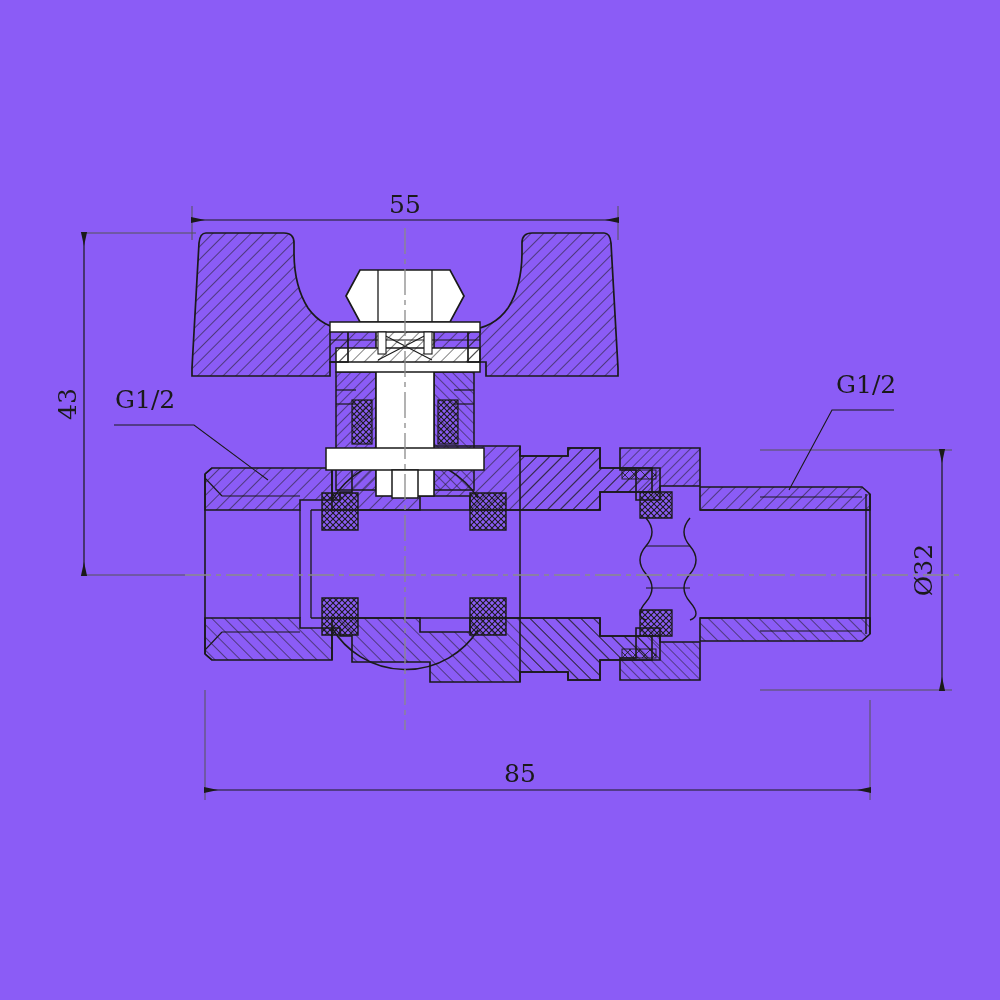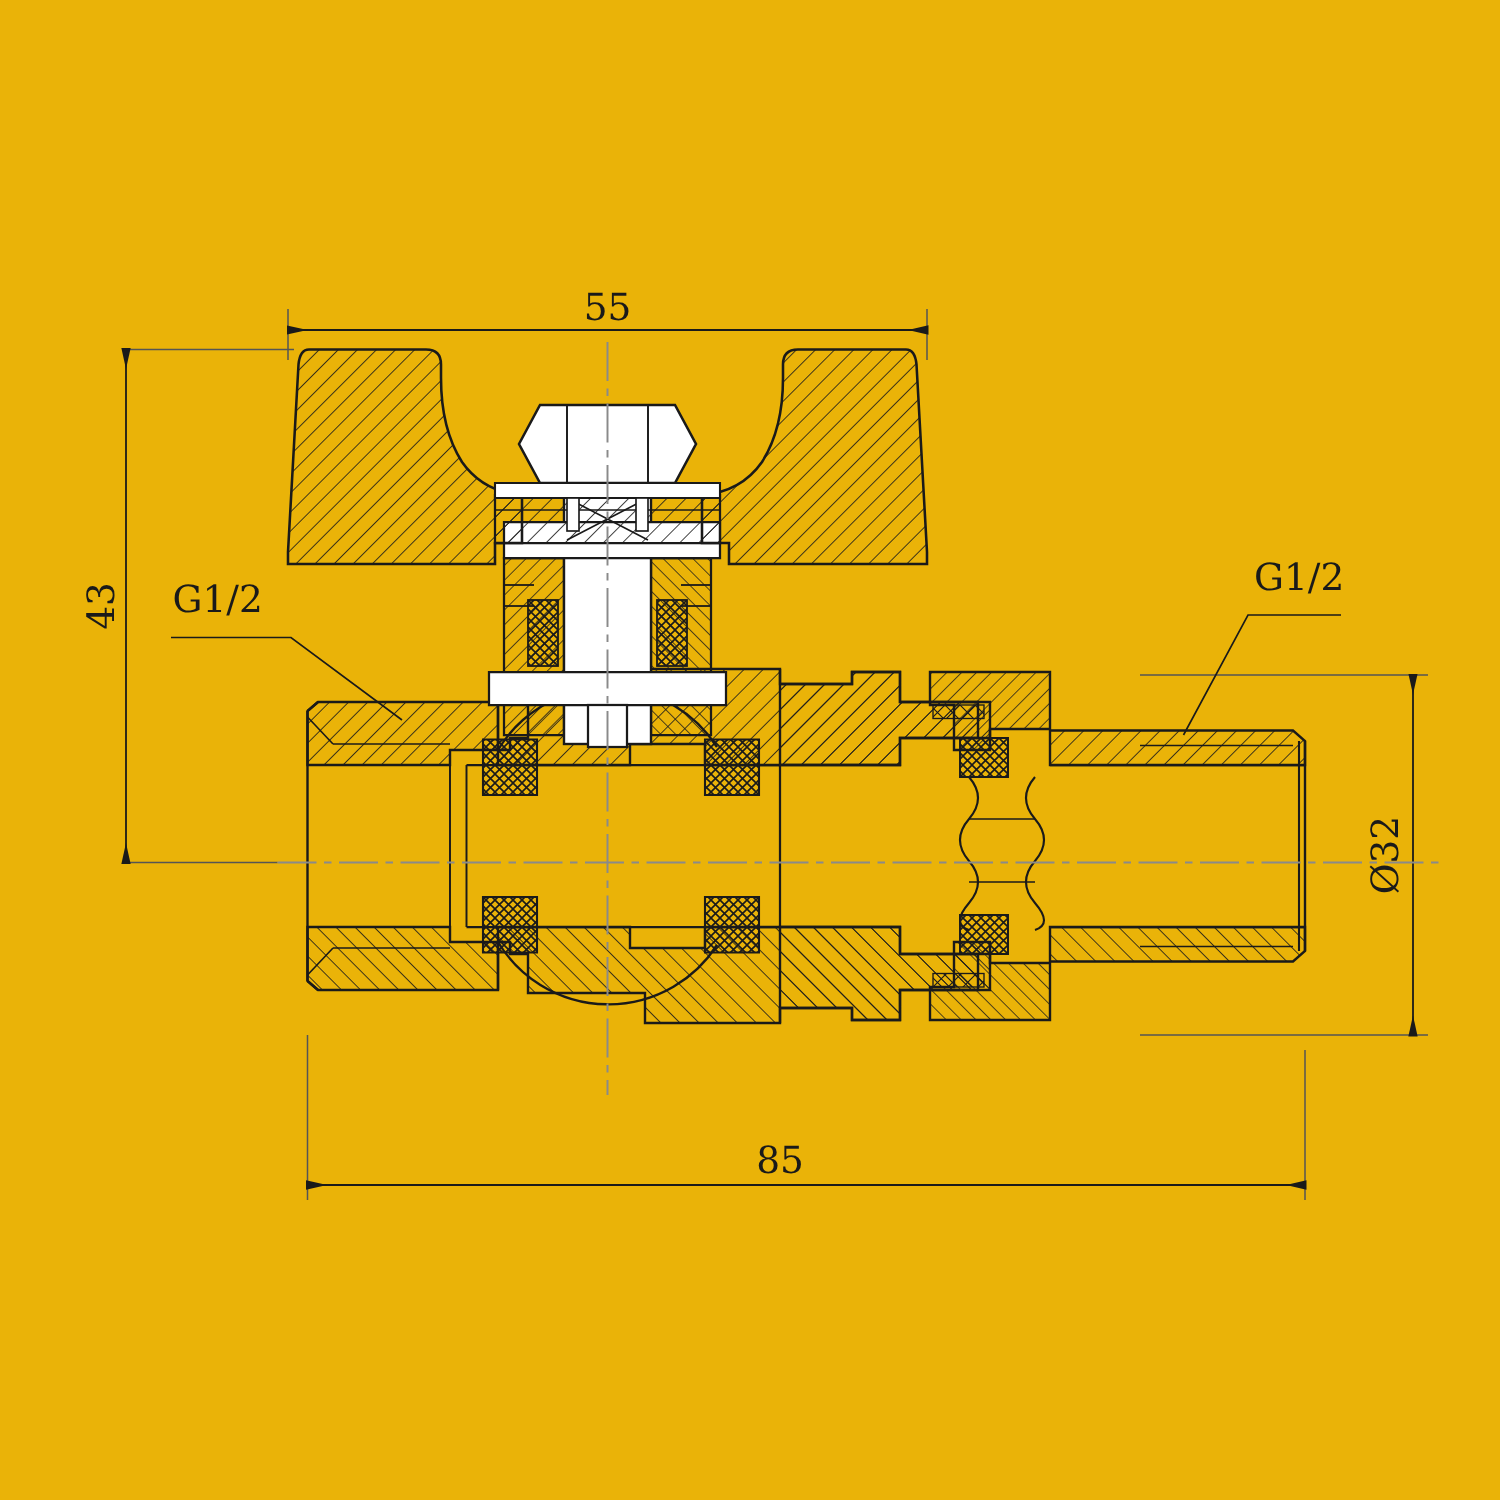--- a/index.html
+++ b/index.html
@@ -1,18 +1,18 @@
 <!DOCTYPE html>
 <html><head>
 <meta charset="utf-8">
 <style>
   html,body{margin:0;padding:0;background:#ffffff;}
   body{width:1000px;height:1000px;overflow:hidden;
        font-family:"DejaVu Serif",serif;}
-  #stage{position:relative;width:1000px;height:1000px;background:#eab308;}
+  #stage{position:relative;width:1000px;height:1000px;background:#8b5cf6;}
   svg{display:block;}
   .dimtxt{font-family:"DejaVu Serif",serif;font-size:25px;fill:#1a1a1a;}
 </style>
 </head>
 <body>
 
 <div id="stage">
 <svg width="1000" height="1000" viewBox="0 0 1000 1000">
 
   <defs>

